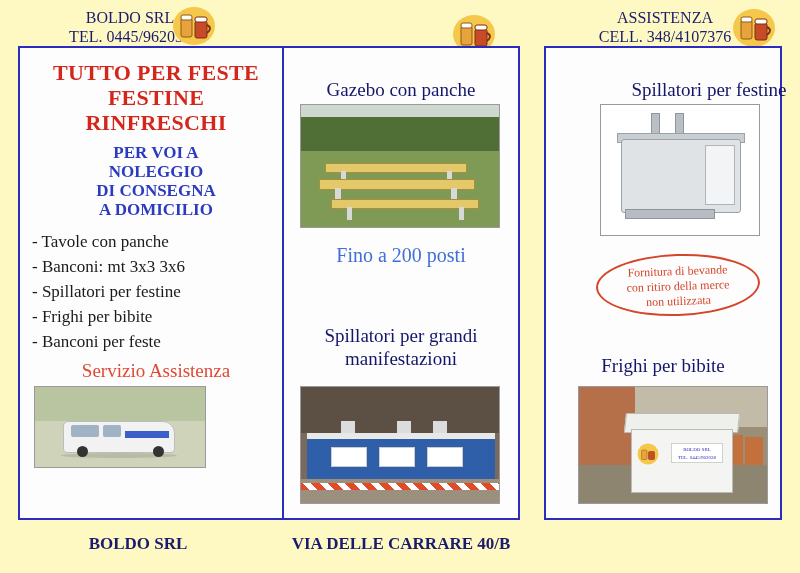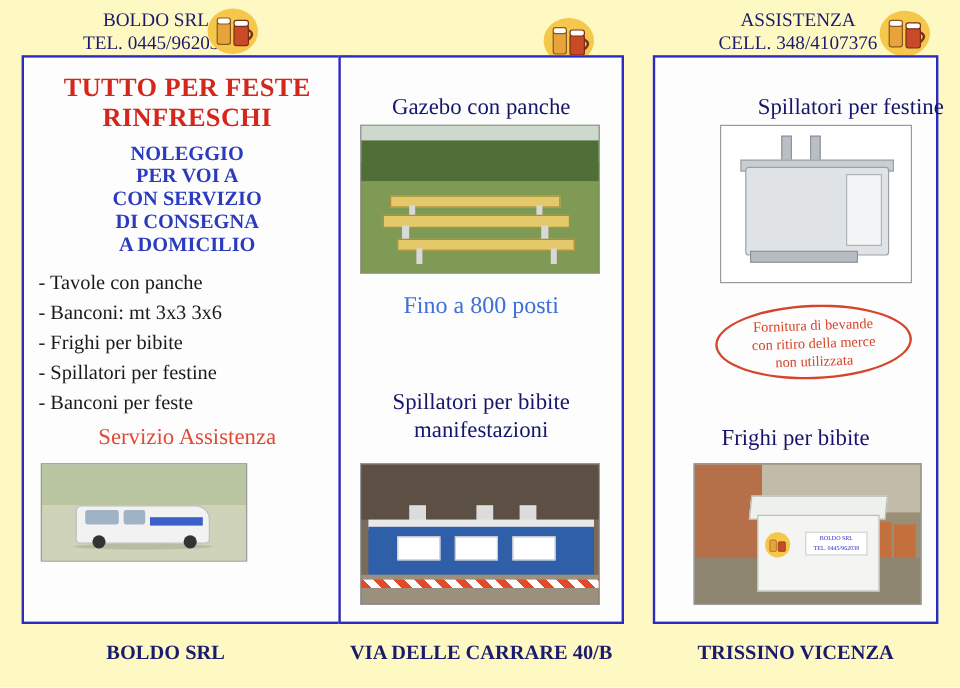--- a/index.html
+++ b/index.html
@@ -250,56 +250,56 @@
 
     <div class="hdr-right">
       <div>ASSISTENZA</div>
       <div>CELL. 348/4107376</div>
     </div>
   </div>
 
   <div class="panel panel-left">
     <div class="title-red">
       <div>TUTTO PER FESTE</div>
+      <div>FESTINE</div>
       <div>RINFRESCHI</div>
     </div>
     <div class="subtitle-blue">
+      <div>PER VOI A</div>
       <div>NOLEGGIO</div>
-      <div>PER VOI A</div>
-      <div>CON SERVIZIO</div>
       <div>DI CONSEGNA</div>
       <div>A DOMICILIO</div>
     </div>
     <div class="list">
       <div>- Tavole con panche</div>
       <div>- Banconi: mt 3x3 3x6</div>
+      <div>- Spillatori per festine</div>
       <div>- Frighi per bibite</div>
-      <div>- Spillatori per festine</div>
       <div>- Banconi per feste</div>
     </div>
     <div class="assistenza-red">Servizio Assistenza</div>
   </div>
 
   <div class="photo photo-van">
     <div class="van-sky"></div>
     <div class="van-grass"></div>
     <div class="van-shadow"></div>
     <div class="van-body"></div>
     <div class="van-win"></div>
     <div class="van-win2"></div>
     <div class="van-stripe"></div>
     <div class="van-wheel a"></div>
     <div class="van-wheel b"></div>
   </div>
 
   <div class="panel panel-mid">
     <div class="hdg" style="top:30px;">Gazebo con panche</div>
-    <div class="hdg hdg-blue-light" style="top:196px; font-size:20px;">Fino a 800 posti</div>
+    <div class="hdg hdg-blue-light" style="top:196px; font-size:20px;">Fino a 200 posti</div>
     <div class="hdg" style="top:276px;">
-      <div>Spillatori per bibite</div>
+      <div>Spillatori per grandi</div>
       <div>manifestazioni</div>
     </div>
   </div>
 
   <div class="photo photo-tables">
     <div class="pt-sky"></div>
     <div class="pt-trees"></div>
     <div class="pt-grass"></div>
     <div class="bench" style="left:24px; top:58px; width:140px; height:8px;"></div>
     <div class="bench-leg" style="left:40px; top:66px; width:5px; height:14px;"></div>
@@ -362,15 +362,14 @@
       </svg>
     </div>
     <div class="pf-label">
       <div>BOLDO SRL</div>
       <div>TEL. 0445/962038</div>
     </div>
   </div>
 
   <div class="footer footer-1">BOLDO SRL</div>
   <div class="footer footer-2">VIA DELLE CARRARE 40/B</div>
-  <div class="footer footer-3">TRISSINO VICENZA</div>
 
 </div>
 
 </body></html>

